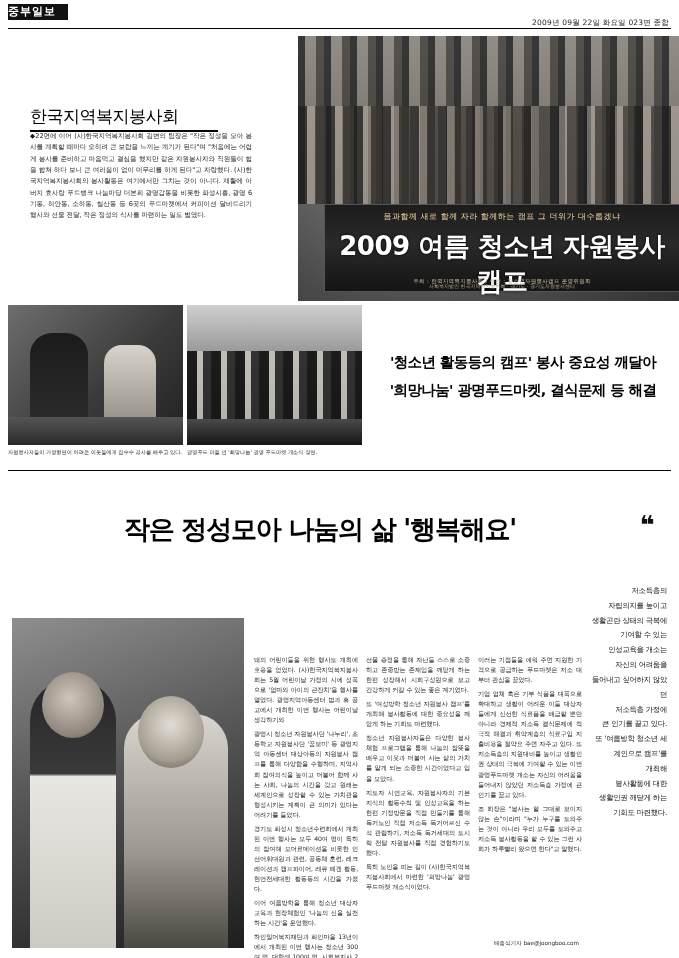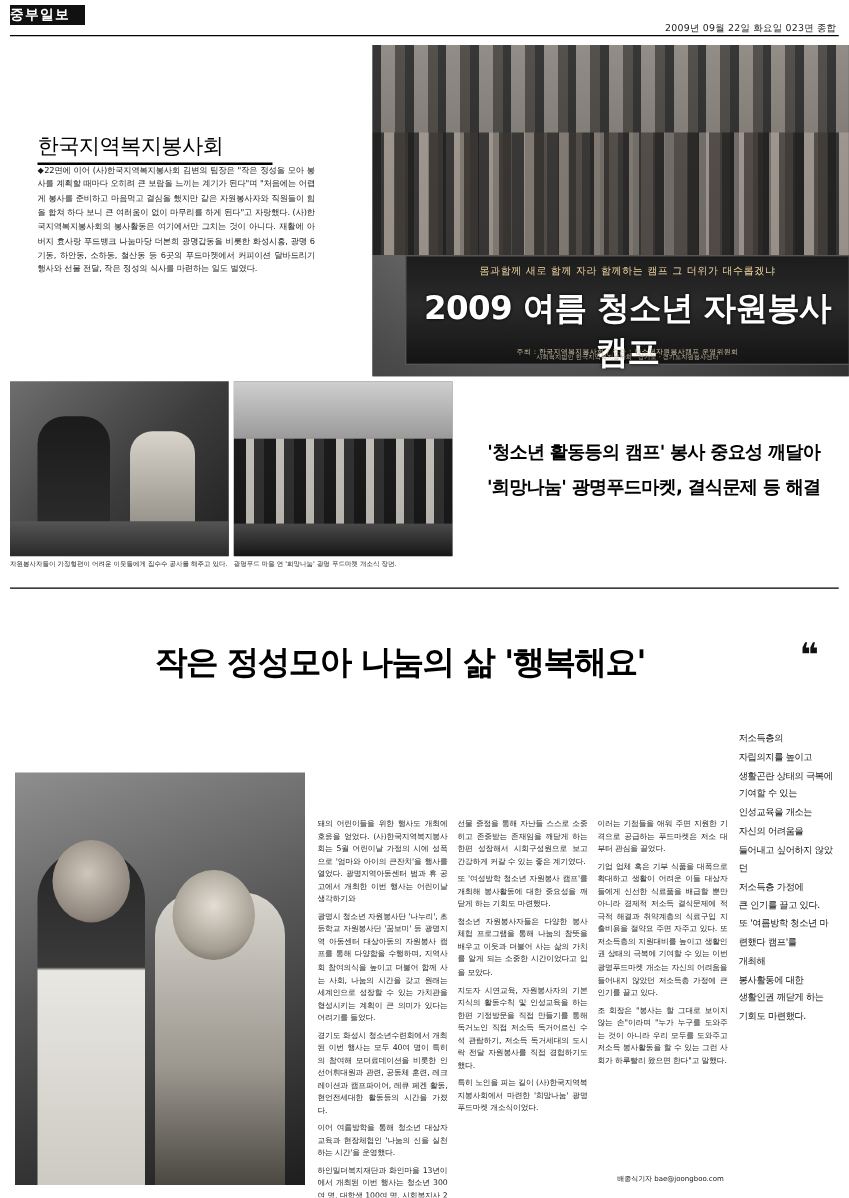--- a/index.html
+++ b/index.html
@@ -337,20 +337,21 @@
   .col-3 { left: 478px; top: 655px; width: 104px; }
 
   
   .rail {
     position: absolute;
     right: 12px;
     top: 584px;
     width: 76px;
     font-size: 7.4px;
     line-height: 2.0;
+    text-align: right;
     color: #111;
     letter-spacing: -0.3px;
   }
   .rail p { margin: 0; }
 
   
   .byline {
     position: absolute;
     right: 100px;
     bottom: 10px;
@@ -434,21 +435,21 @@
 
   <div class="rail">
     <p>저소득층의</p>
     <p>자립의지를 높이고</p>
     <p>생활곤란 상태의 극복에 기여할 수 있는</p>
     <p>인성교육을 개소는</p>
     <p>자신의 어려움을</p>
     <p>들어내고 싶어하지 않았던</p>
     <p>저소득층 가정에</p>
     <p>큰 인기를 끌고 있다.</p>
-    <p>또 '여름방학 청소년 마련했다 캠프'를</p>
+    <p>또 '여름방학 청소년 세계인으로 캠프'를</p>
     <p>개최해</p>
     <p>봉사활동에 대한</p>
     <p>생활인권 깨닫게 하는</p>
     <p>기회도 마련했다.</p>
   </div>
 
   <div class="byline">배종식기자 bae@joongboo.com</div>
 
 </div>
 

